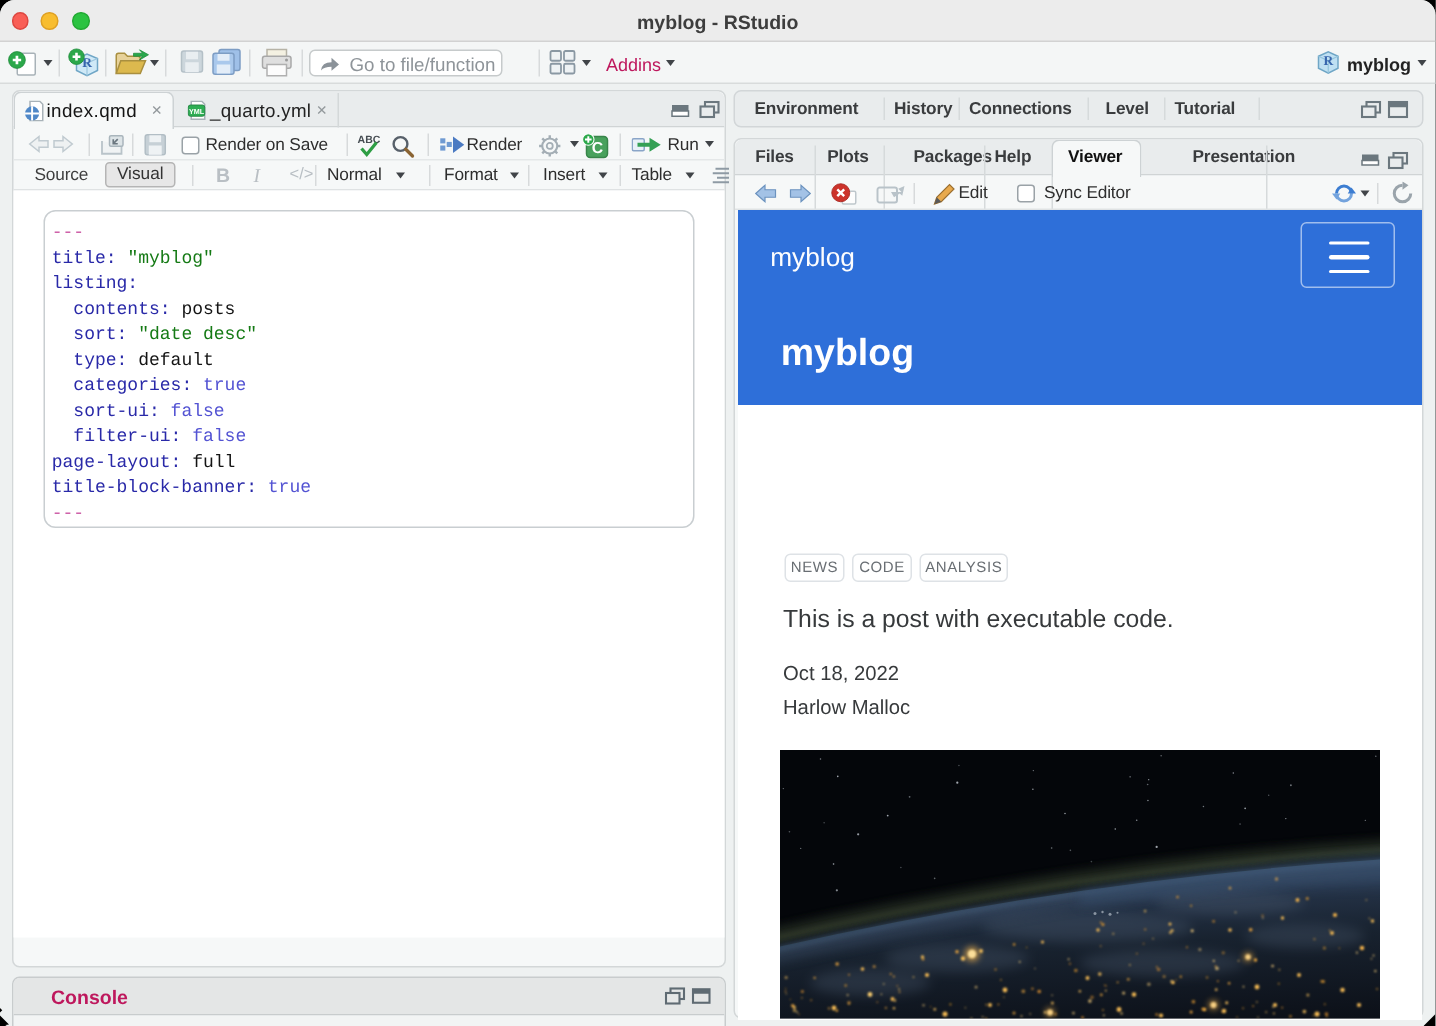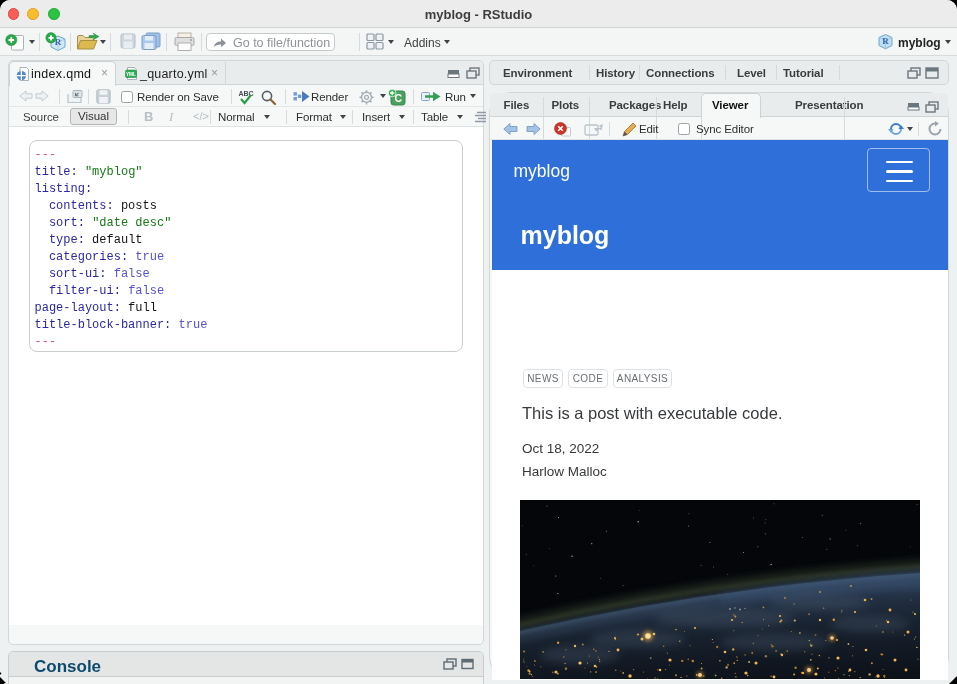--- a/index.html
+++ b/index.html
@@ -110,21 +110,21 @@
     </div>
     <div class="sep" style="left:359px; top:5px; height:18px;"></div>
 
     <svg class="abs" style="left:366px; top:5px;" width="18" height="17" viewBox="0 0 18 17">
       <rect x="1" y="1" width="7" height="6.5" rx="1" fill="#eef2f4" stroke="#8a98a3" stroke-width="1.2"></rect>
       <rect x="10" y="1" width="7" height="6.5" rx="1" fill="#eef2f4" stroke="#8a98a3" stroke-width="1.2"></rect>
       <rect x="1" y="9.5" width="7" height="6.5" rx="1" fill="#eef2f4" stroke="#8a98a3" stroke-width="1.2"></rect>
       <rect x="10" y="9.5" width="7" height="6.5" rx="1" fill="#eef2f4" stroke="#8a98a3" stroke-width="1.2"></rect>
     </svg>
     <div class="caret" style="left:388px; top:12px;"></div>
-    <div style="position:absolute; left:404px; top:7.5px; font-size:12px; color:#404040;">Addins</div>
+    <div style="position:absolute; left:404px; top:7.5px; font-size:12px; color:#be185d;">Addins</div>
     <div class="caret" style="left:444px; top:12px;"></div>
 
     <svg class="abs" style="left:876px; top:4px;" width="19" height="19" viewBox="0 0 19 19">
       <path d="M3 5.5 L9.5 2.5 L16 5.5 L16 13.5 L9.5 16.8 L3 13.5 Z" fill="#bfe0f2" stroke="#6fa6c6"></path>
       <path d="M3 5.5 L9.5 8.5 L16 5.5 M9.5 8.5 L9.5 16.8" fill="none" stroke="#93c3dc" stroke-width="0.8"></path>
       <text x="9.5" y="11.5" font-size="9" font-weight="bold" fill="#3866ad" text-anchor="middle" font-family="Liberation Serif">R</text>
     </svg>
     <div style="position:absolute; left:898px; top:7.5px; font-size:12px; font-weight:bold; color:#222;">myblog</div>
     <div class="caret" style="left:945px; top:12px;"></div>
   </div>
@@ -257,21 +257,21 @@
 <span class="k">page-layout:</span> full
 <span class="k">title-block-banner:</span> <span class="b">true</span>
 <span class="d">---</span></div>
       </div>
     </div>
 
   </div>
 
   <div id="console" class="pane" style="left:8px; top:651px; width:476px; height:40px; background:#f2f4f4; border-color:#c8cccd;">
     <div style="position:absolute; left:0; top:0; right:0; height:25px; background:#e4e6e6; border-bottom:1px solid #c8cccd; border-radius:4px 4px 0 0;"></div>
-    <div style="position:absolute; left:25px; top:5px; font-size:17px; font-weight:bold; color:#0c4a6e;">Console</div>
+    <div style="position:absolute; left:25px; top:5px; font-size:13px; font-weight:bold; color:#be185d;">Console</div>
     <svg class="abs" style="left:434px; top:6px;" width="32" height="13" viewBox="0 0 32 13">
       <rect x="4" y="1" width="9" height="7" fill="none" stroke="#5f6b73" stroke-width="1.4"></rect>
       <rect x="1" y="4" width="9" height="7" fill="#e6e8e8" stroke="#5f6b73" stroke-width="1.4"></rect>
       <rect x="19" y="1.5" width="11" height="9" fill="none" stroke="#5f6b73" stroke-width="1.4"></rect>
       <rect x="19" y="1.5" width="11" height="3" fill="#5f6b73"></rect>
     </svg>
   </div>
 
   <svg class="abs" style="left:0; top:670px;" width="8" height="14" viewBox="0 0 8 14">
     <path d="M0 2 L1.5 3.5 L0 5 Z" fill="#000"></path>
@@ -293,21 +293,21 @@
     <div class="tabtxt" style="left:293px;">Tutorial</div>
     <div class="vline" style="left:349px;"></div>
     <svg class="abs" style="left:417px; top:6px;" width="33" height="13" viewBox="0 0 33 13">
       <rect x="4" y="1" width="9" height="7" fill="none" stroke="#6b777e" stroke-width="1.4"></rect>
       <rect x="1" y="4" width="9" height="7" fill="#e9eced" stroke="#6b777e" stroke-width="1.4"></rect>
       <rect x="19" y="1" width="12" height="10" fill="none" stroke="#6b777e" stroke-width="1.4"></rect>
       <rect x="19" y="1" width="12" height="3.5" fill="#6b777e"></rect>
     </svg>
   </div>
 
-  <div id="filespane" class="pane" style="left:489px; top:92px; width:460px; height:587px;border-radius:22px;">
+  <div id="filespane" class="pane" style="left:489px; top:92px; width:460px; height:587px;">
     <div class="tabstrip" style="height:24px;"></div>
     <div class="tabtxt" style="left:13.5px;">Files</div>
     <div class="vline" style="left:53px;"></div>
     <div class="tabtxt" style="left:61.5px;">Plots</div>
     <div class="vline" style="left:99px;"></div>
     <div class="tabtxt" style="left:119px;">Packages</div>
     <div class="vline" style="left:166px;"></div>
     <div class="tabtxt" style="left:173px;">Help</div>
     <div class="vline" style="left:211px;"></div>
     <div class="abs" style="left:211px; top:0px; width:60px; height:25px; background:#f6f8f8; border:1px solid #cdd2d4; border-bottom:none; border-radius:5px 5px 0 0;"></div>

